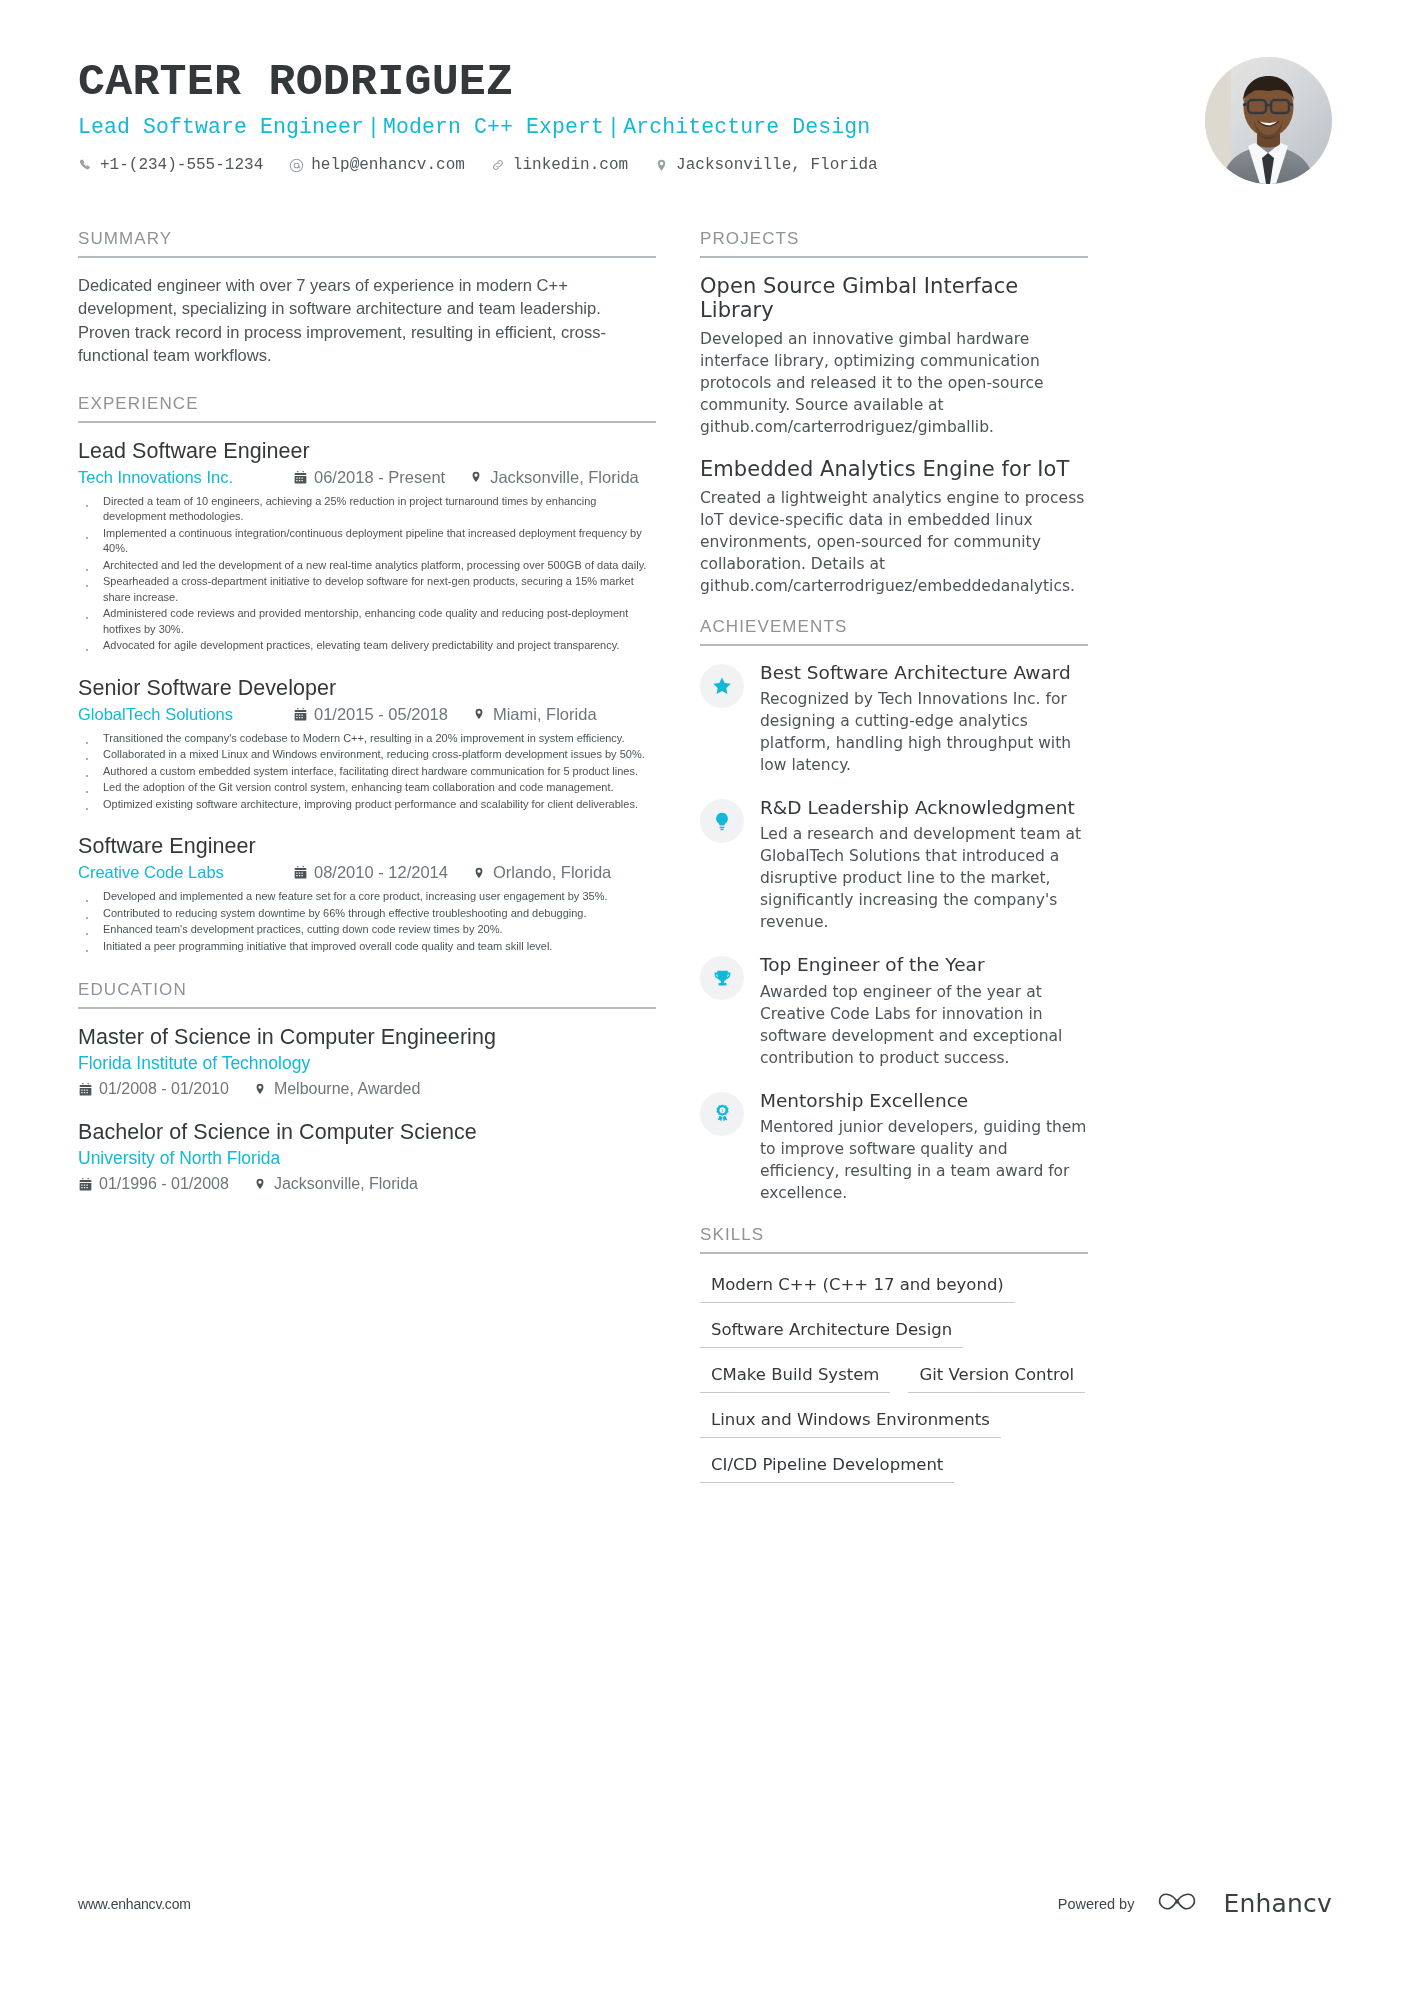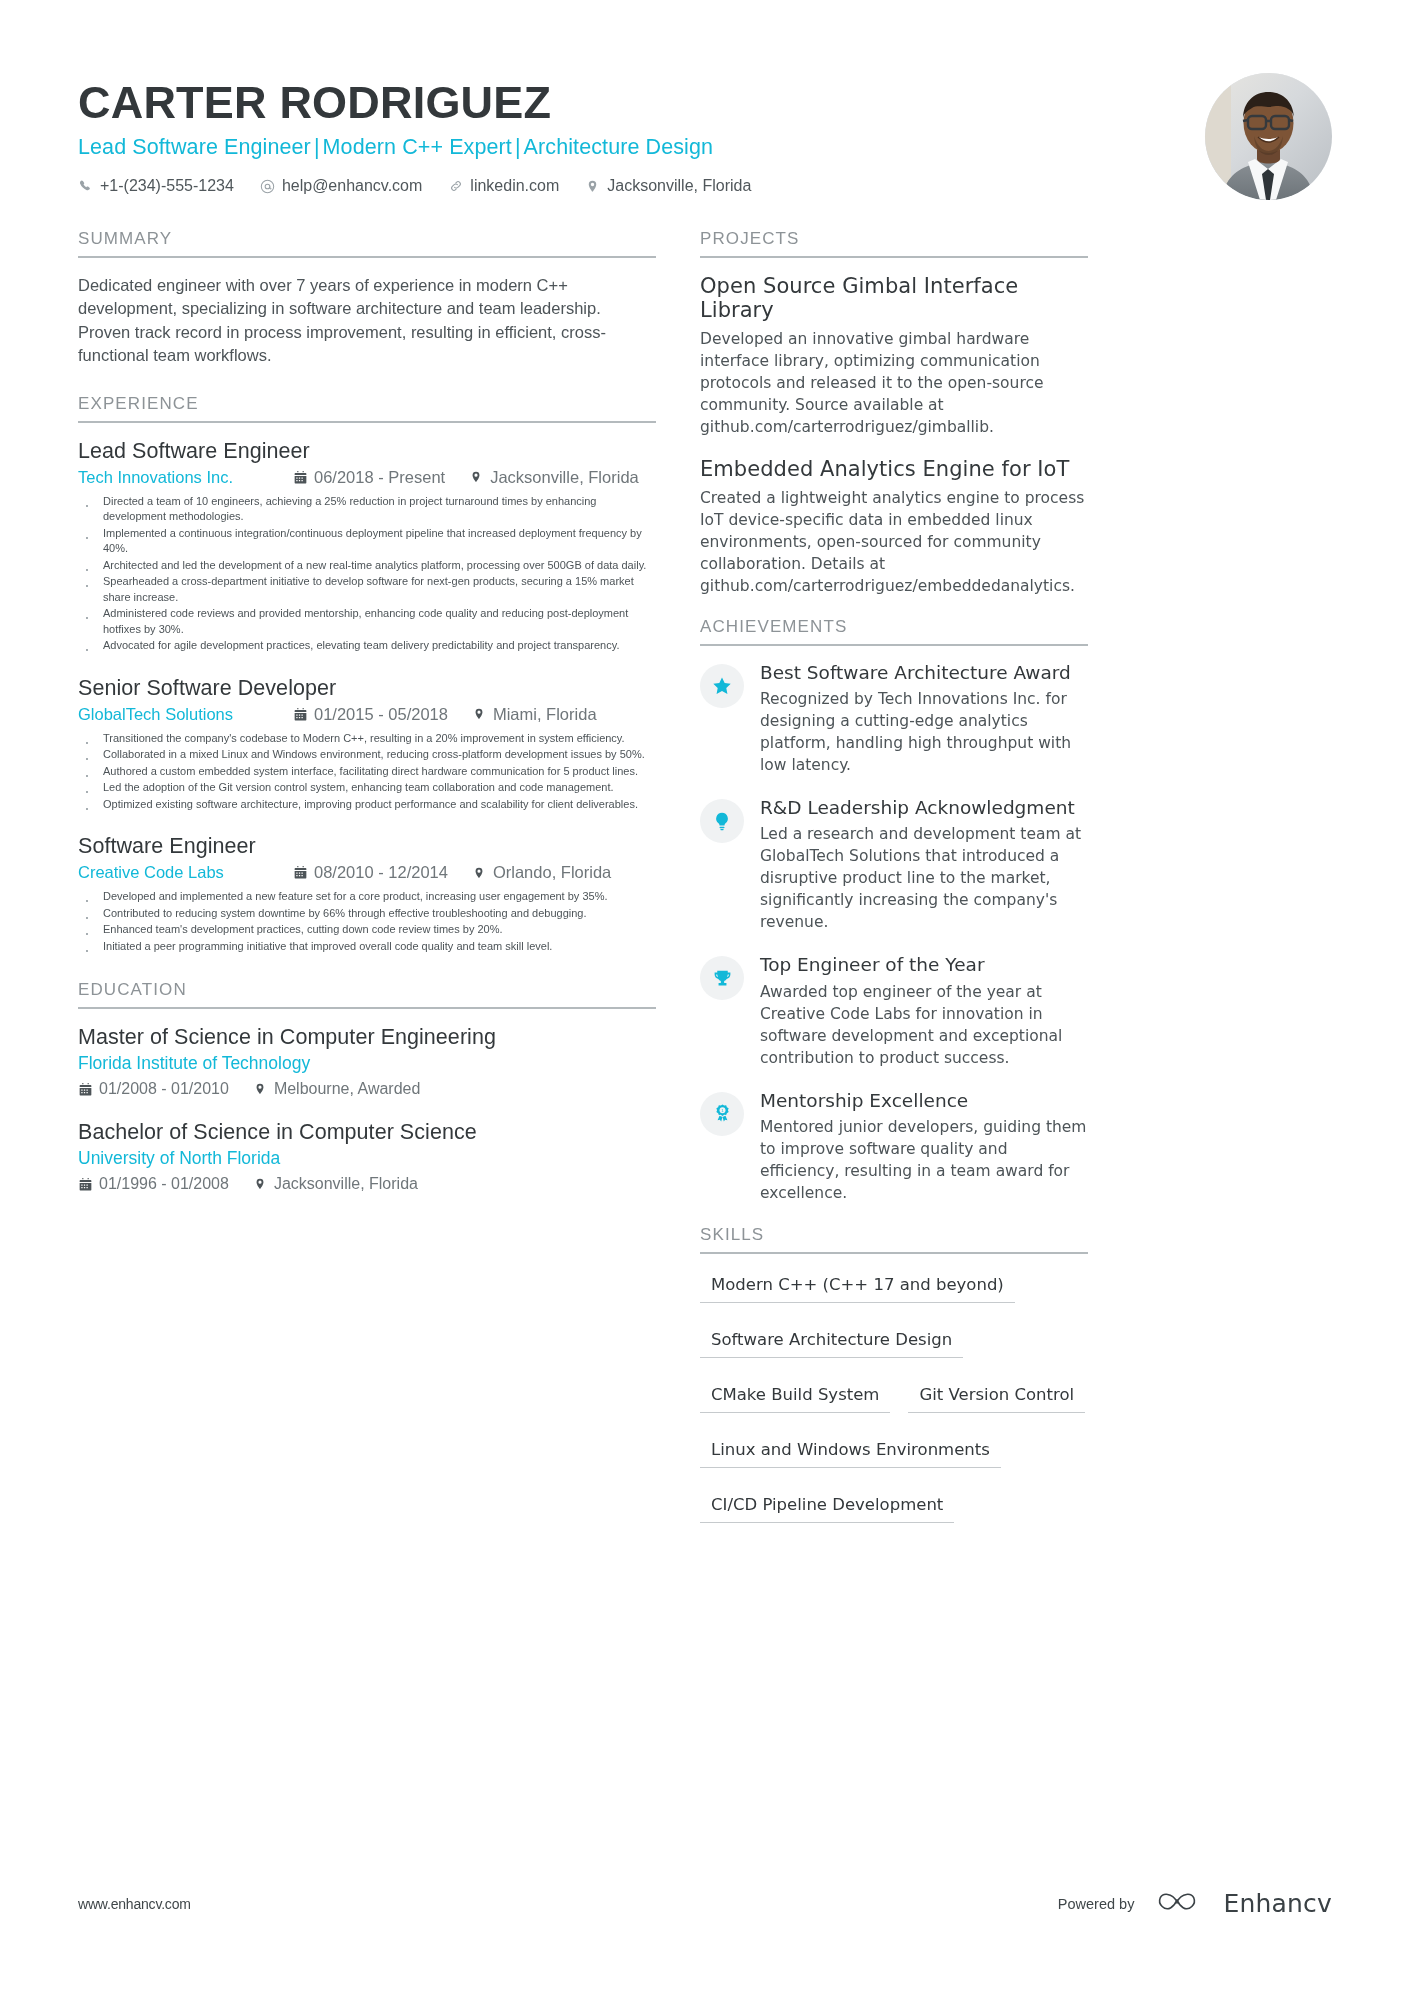--- a/index.html
+++ b/index.html
@@ -16,23 +16,24 @@
     position: relative;
     width: 1410px;
     height: 1995px;
     background: #fff;
     padding: 55px 78px 0 78px;
   }
 
   
   .header {
     display: flex;
-    align-items: center;
+    align-items: flex-start;
     justify-content: space-between;
     height: 160px;
+    font-family: Liberation Mono, monospace;
   }
   .header-left { padding-top: 4px; }
 
   .full-name {
     font-size: 45px;
     font-weight: bold;
     letter-spacing: 0.2px;
     color: #33383b;
     line-height: 1.05;
     text-transform: uppercase;
@@ -233,21 +234,21 @@
     font-size: 15.5px;
     line-height: 1.42;
     color: #4d5458;
     font-family: "DejaVu Sans", sans-serif;
   }
 
   
   .skills {
     display: flex;
     flex-wrap: wrap;
-    gap: 10px 18px;
+    gap: 0px 18px;
   }
   .skill {
     font-size: 16.5px;
     color: #33383b;
     padding: 5px 11px 8px 11px;
     border-bottom: 1.5px solid #c6cacd;
     margin-bottom: 12px;
     white-space: nowrap;
     font-family: "DejaVu Sans", sans-serif;
   }

